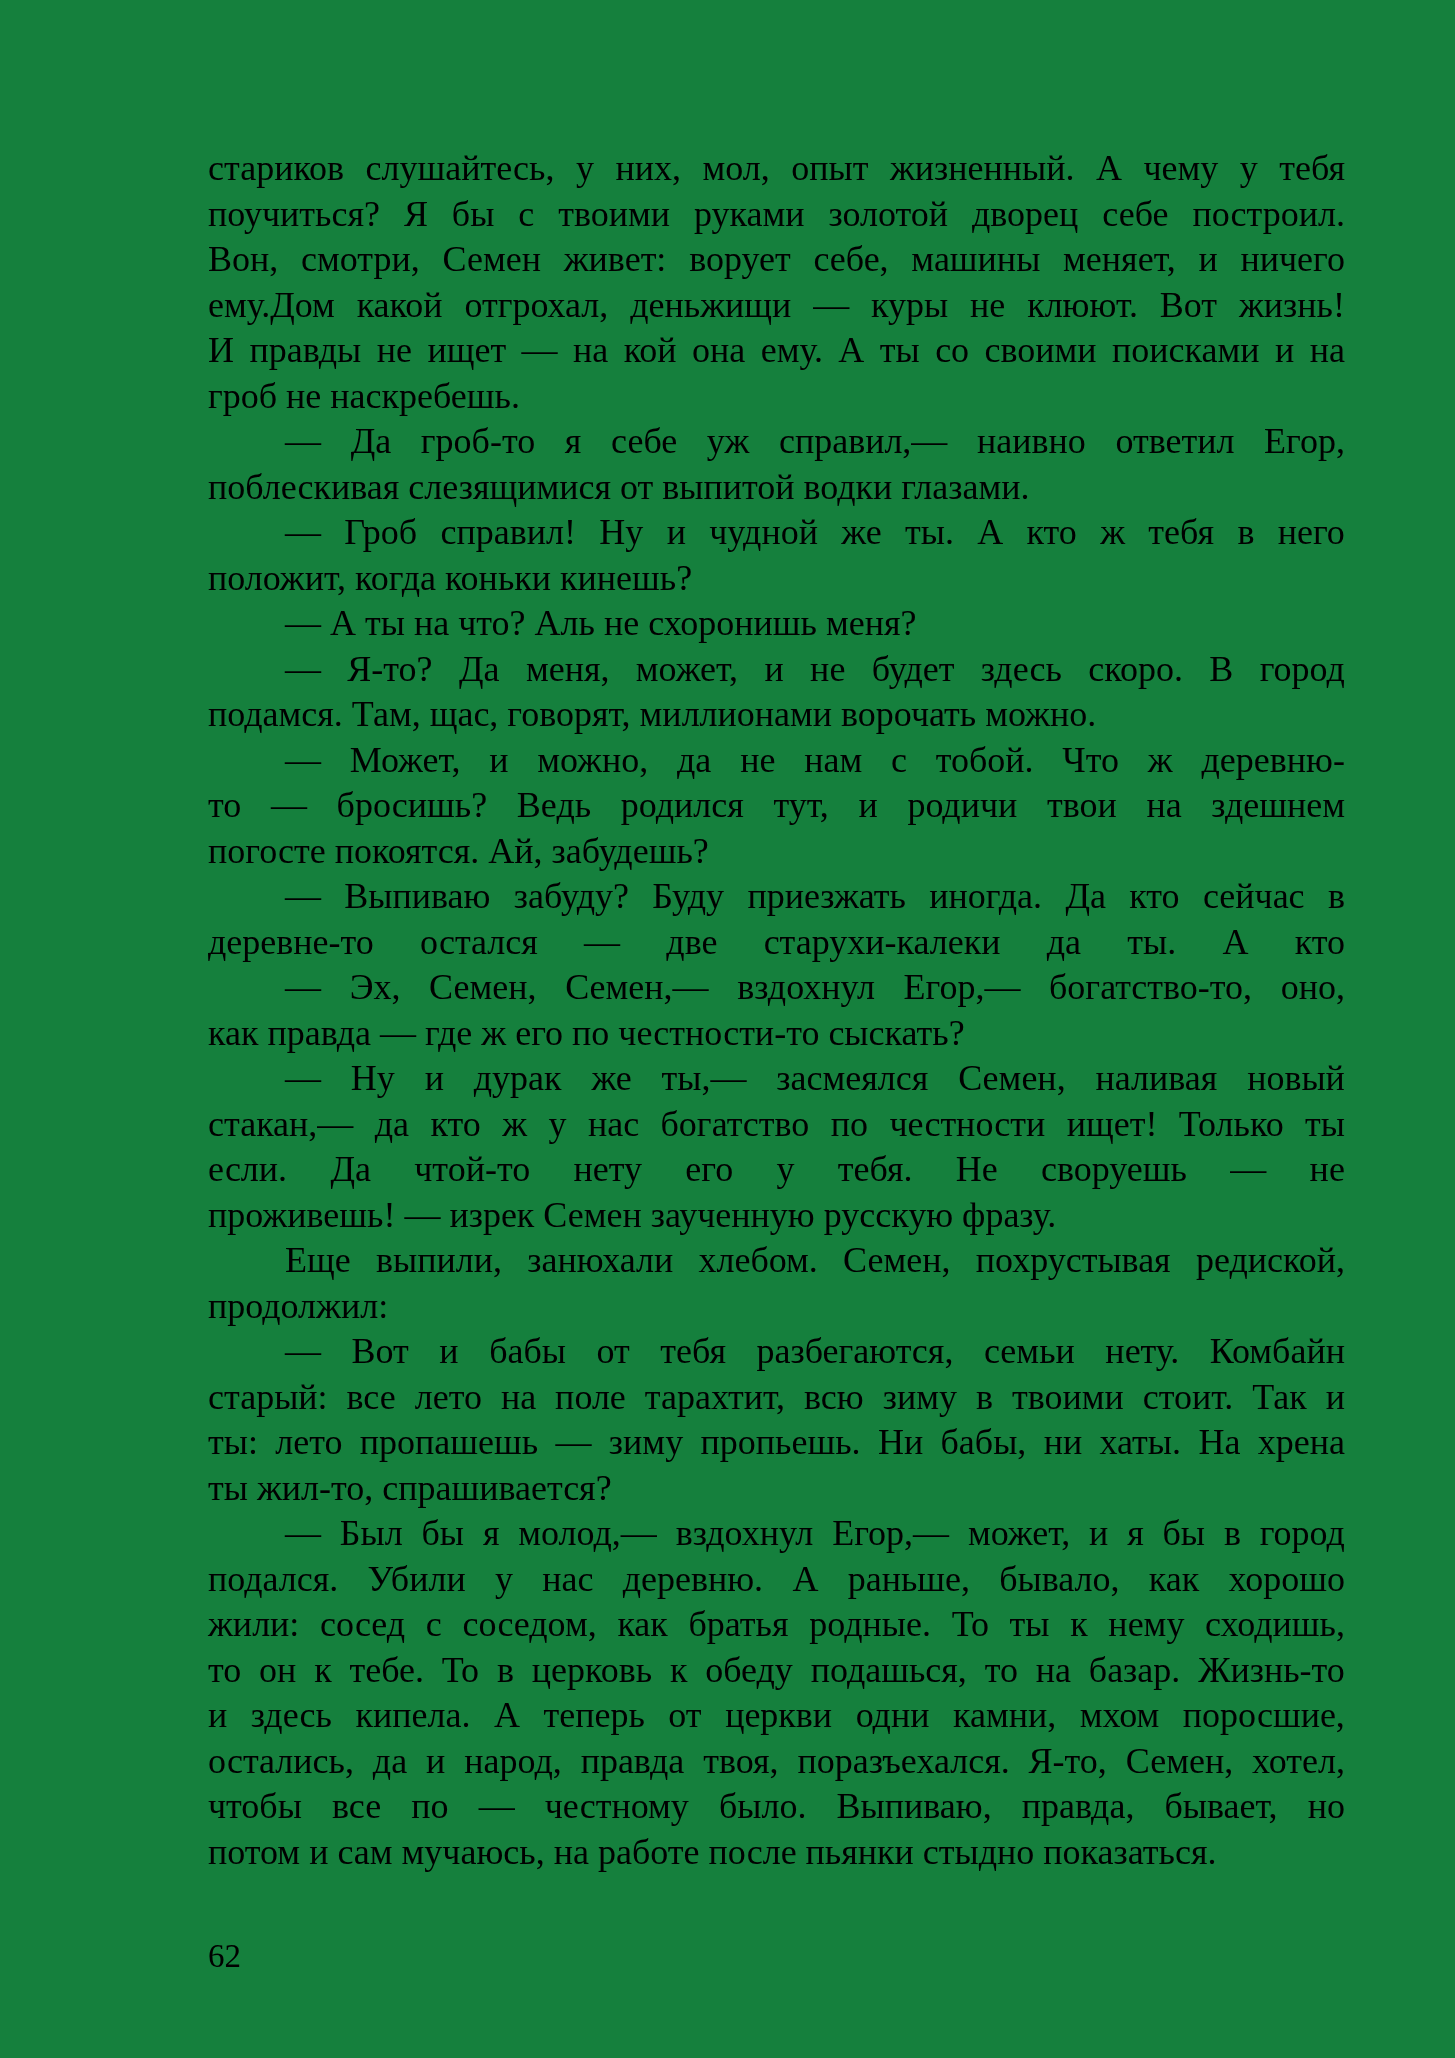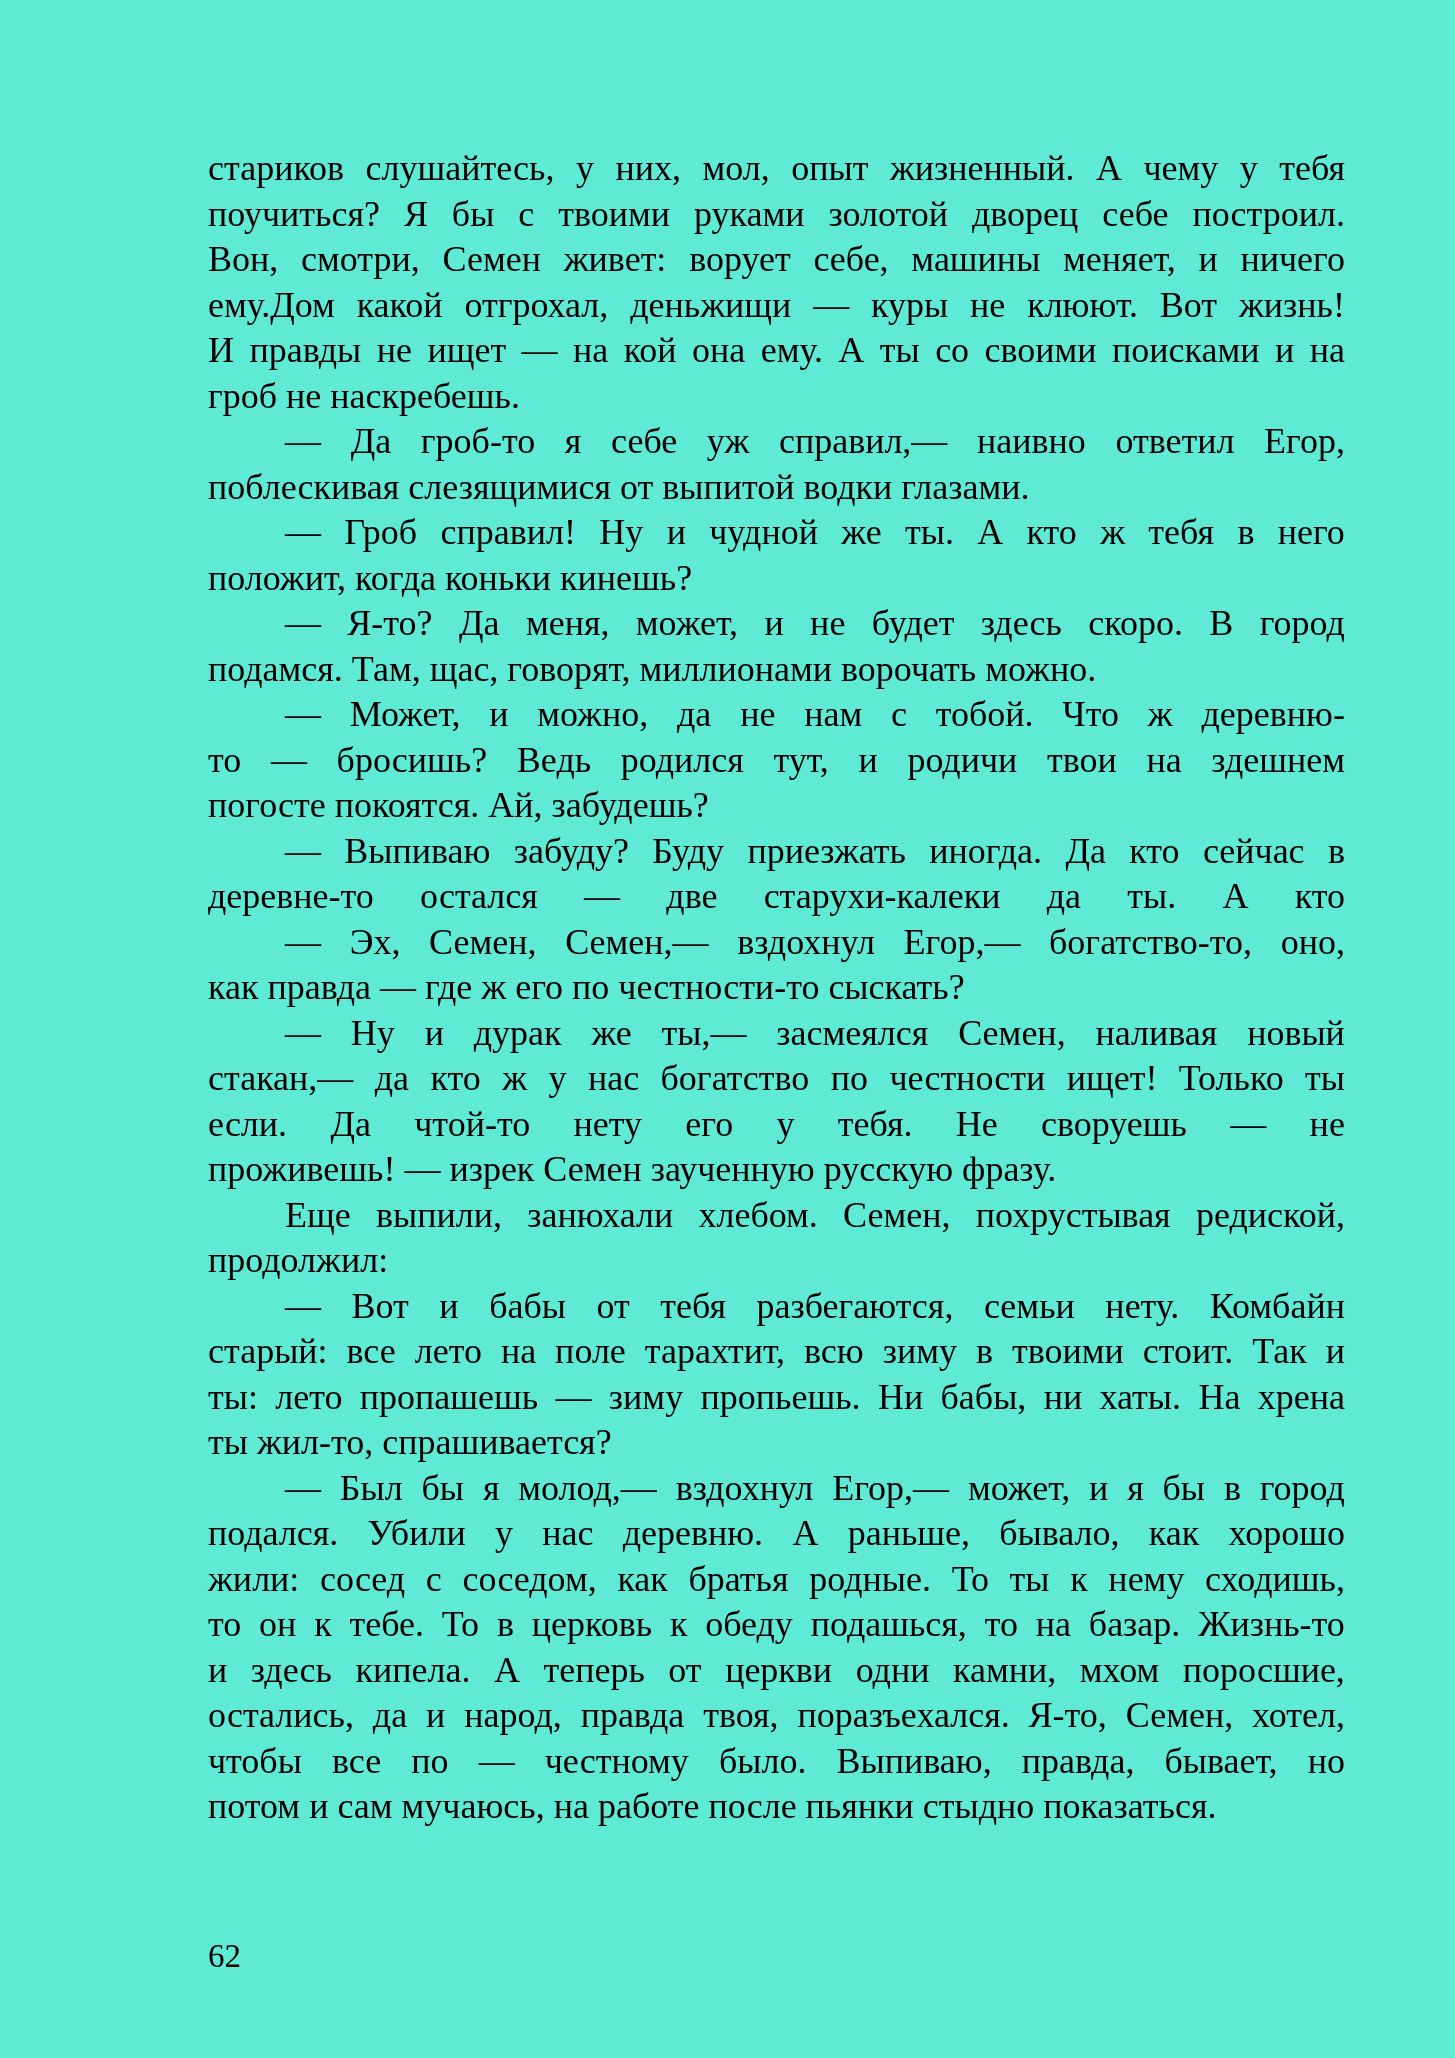--- a/index.html
+++ b/index.html
@@ -4,21 +4,21 @@
 <style>
   html, body {
     margin: 0;
     padding: 0;
     background: #ffffff;
   }
   .page {
     position: relative;
     width: 1455px;
     height: 2058px;
-    background: #5eead4;
+    background: #15803d;
     color: #000000;
     font-family: "Liberation Serif", "DejaVu Serif", serif;
     overflow: hidden;
   }
   .text-block {
     position: absolute;
     left: 208px;
     top: 146px;
     width: 1137px;
   }
@@ -150,20 +150,21 @@
         <span>же</span>
         <span>ты.</span>
         <span>А</span>
         <span>кто</span>
         <span>ж</span>
         <span>тебя</span>
         <span>в</span>
         <span>него</span>
       </div>
       <div class="line">положит, когда коньки кинешь?</div>
+      <div class="line indent">— А ты на что? Аль не схоронишь меня?</div>
       <div class="line indent justified">
         <span>—</span>
         <span>Я-то?</span>
         <span>Да</span>
         <span>меня,</span>
         <span>может,</span>
         <span>и</span>
         <span>не</span>
         <span>будет</span>
         <span>здесь</span>

